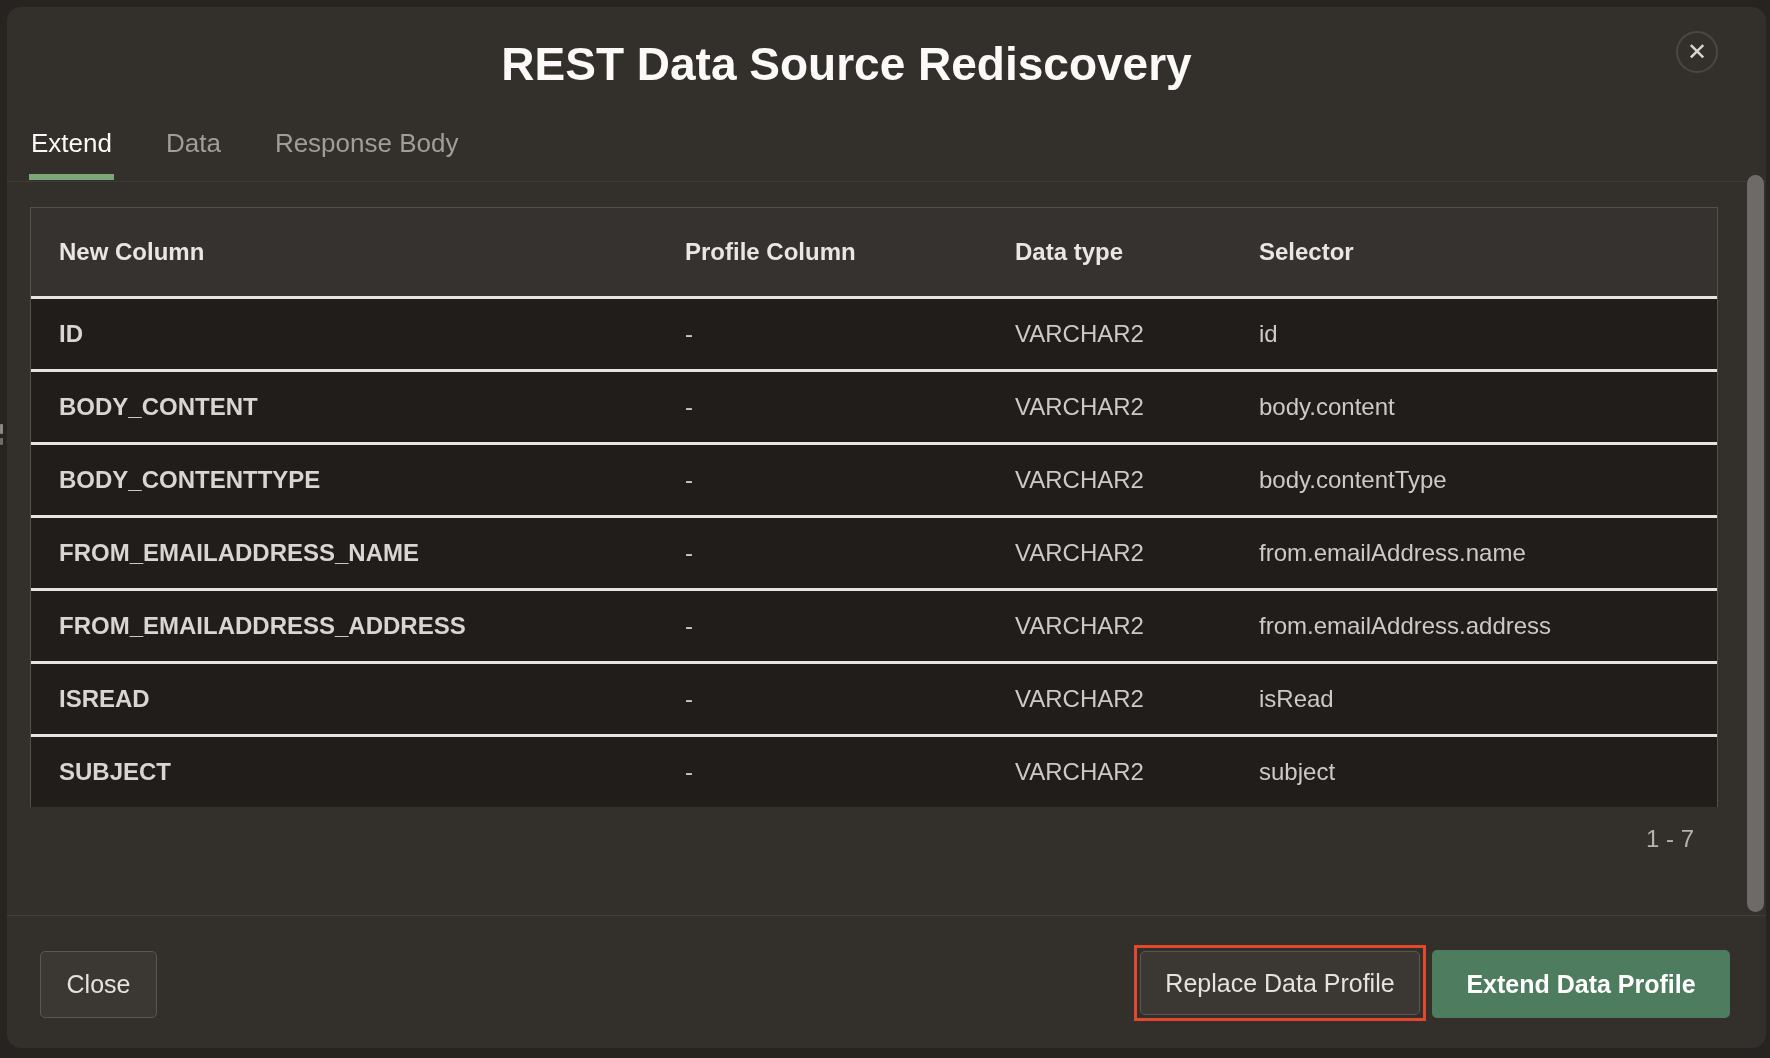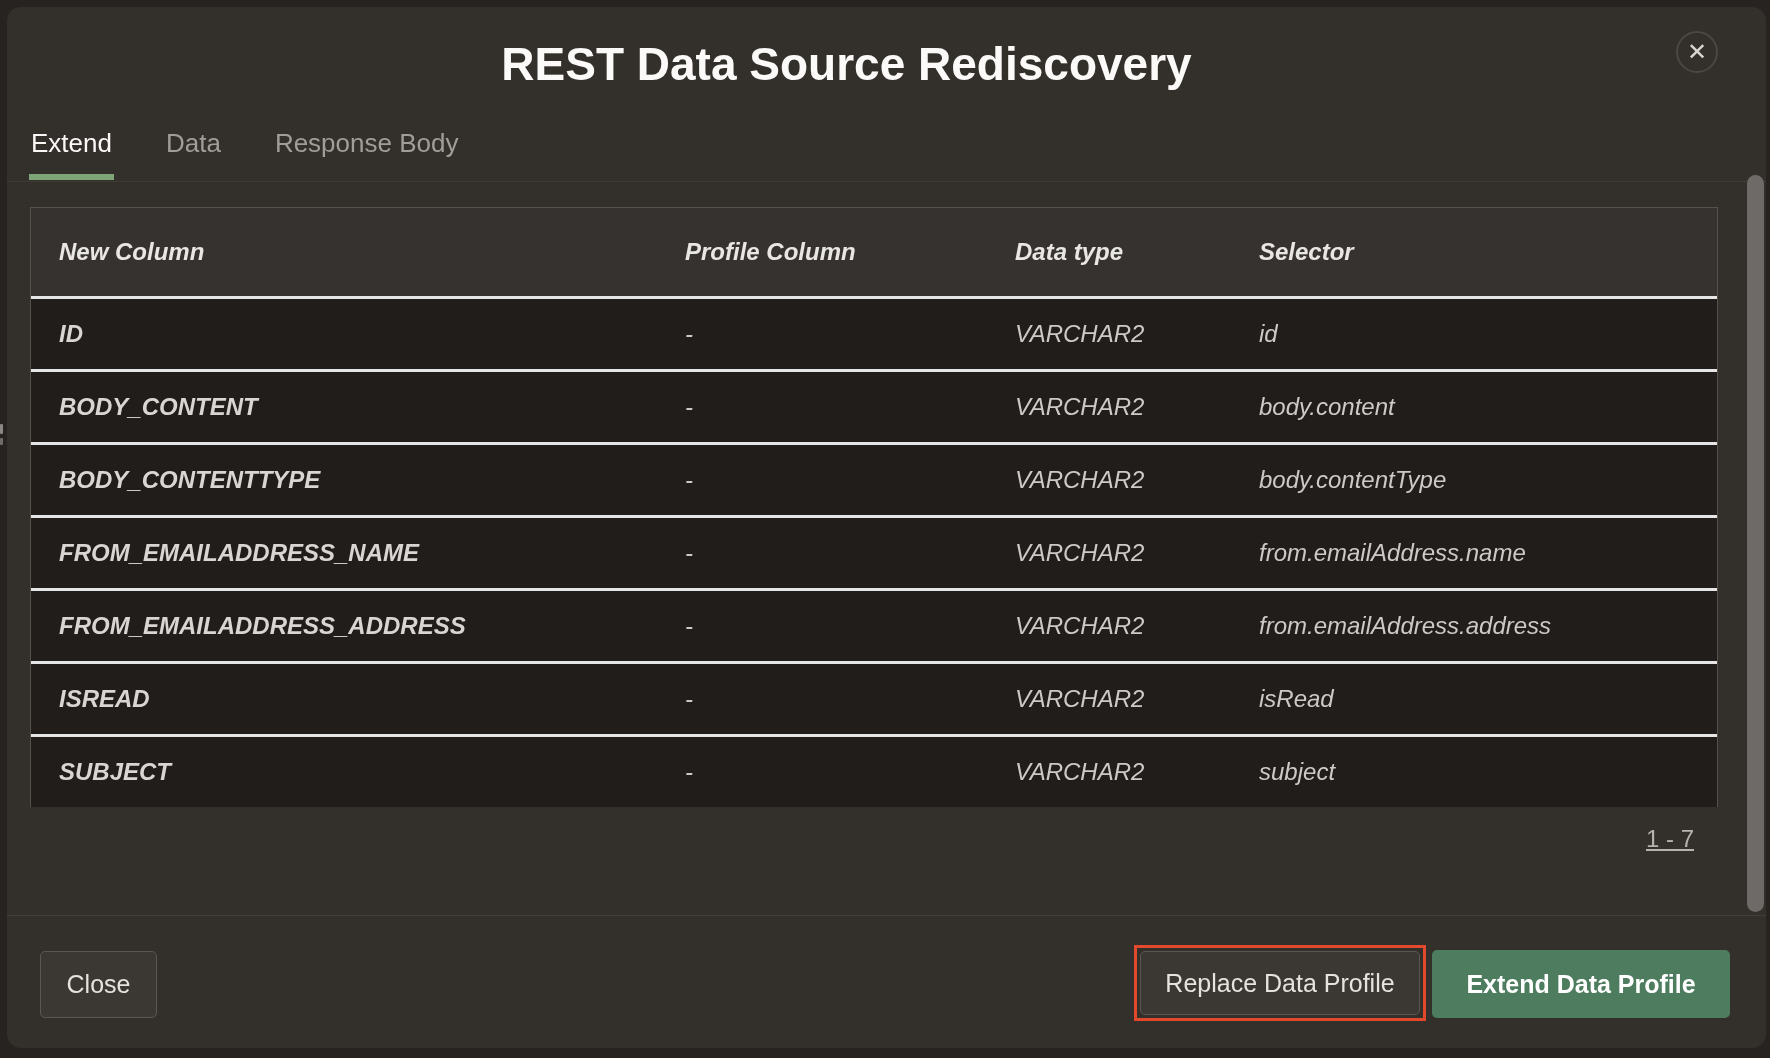--- a/index.html
+++ b/index.html
@@ -54,21 +54,20 @@
   .tab.active .tab-underline {
     position: absolute; left: -2px; right: -2px; bottom: 1px; height: 6px;
     background: var(--tab-underline, #7da577);
   }
 
   .grid {
     position: absolute; left: 23px; top: 200px;
     width: 1688px; height: 600px;
     border: 1px solid #55504b;
     background: #201d1b;
-    font-style: italic;
   }
   .grid-header {
     position: relative; height: 88px; background: #36322f;
   }
   .grid-header span, .trow span {
     position: absolute; top: 50%; transform: translateY(-50%);
     white-space: nowrap;
   }
   .grid-header span { font-size: 24px; font-weight: 700; color: #e9e7e4; }
   .c1 { left: 28px; }
@@ -78,21 +77,21 @@
   .trow {
     position: relative; height: 73px; background: #201d1b;
     border-top: 3px solid #e5e5e5;
   }
   .trow .c1 { font-size: 24px; font-weight: 700; color: #d8d5d2; }
   .trow .c2, .trow .c3, .trow .c4 { font-size: 24px; color: #ccc9c6; }
 
   .pagination {
     position: absolute; left: 23px; top: 818px;
     width: 1688px; text-align: right; padding-right: 24px;
-    font-size: 24px; color: #b5b2af; text-decoration: underline;
+    font-size: 24px; color: #b5b2af;
   }
 
   .scrollbar-thumb {
     position: absolute; left: 1740px; top: 168px;
     width: 17px; height: 737px; border-radius: 9px;
     background: #6e6a67; cursor: pointer;
   }
 
   .footer-divider {
     position: absolute; left: 0; top: 908px; width: 100%; height: 1px;

